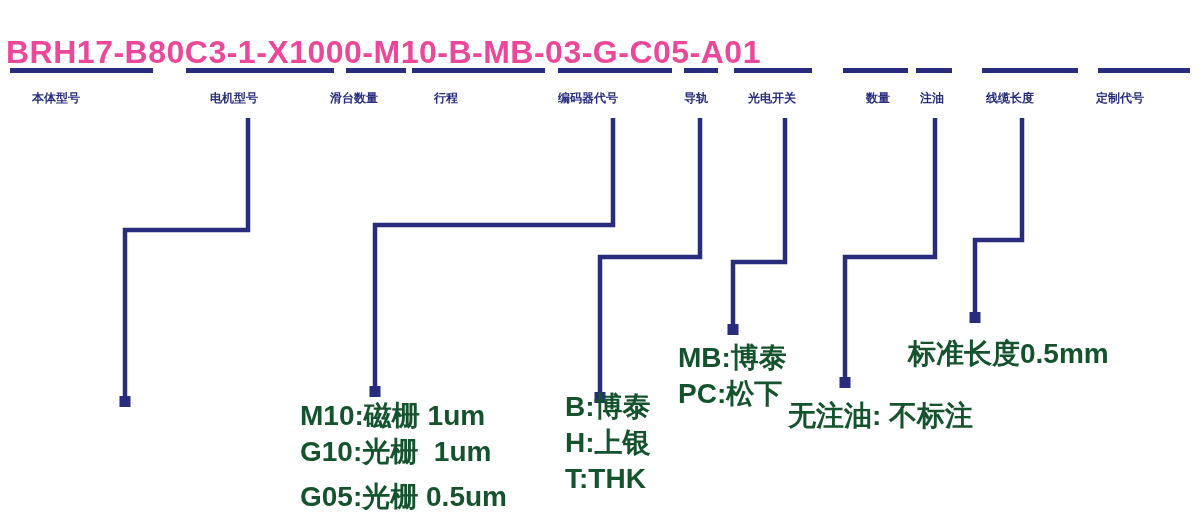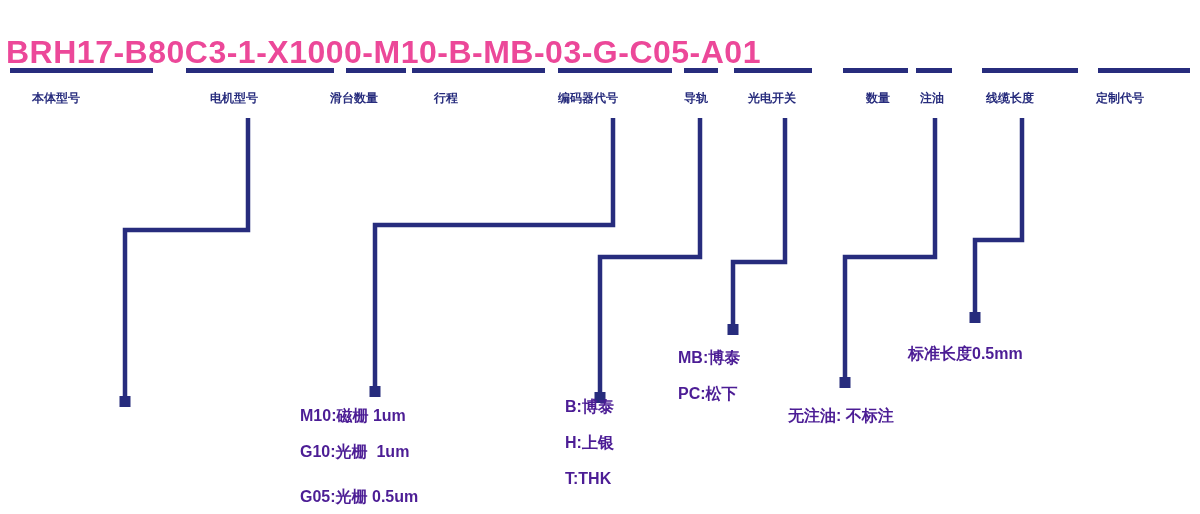--- a/index.html
+++ b/index.html
@@ -38,23 +38,23 @@
     white-space: nowrap;
     color: #272c7d;
   }
   svg.lines {
     position: absolute;
     left: 0;
     top: 0;
   }
   .opt-list {
     position: absolute;
-    font-size: 16px;
+    font-size: 28px;
     font-weight: bold;
-    color: #4c1d95;
+    color: #14532d;
   }
   .opt-item {
     white-space: pre;
     line-height: 34px;
   }
 </style>
 </head>
 <body>
 
 <div class="canvas">

